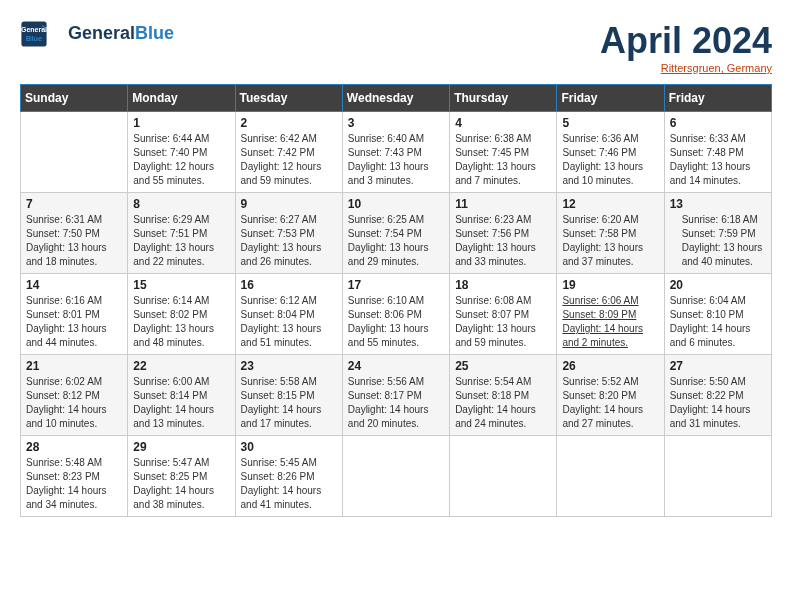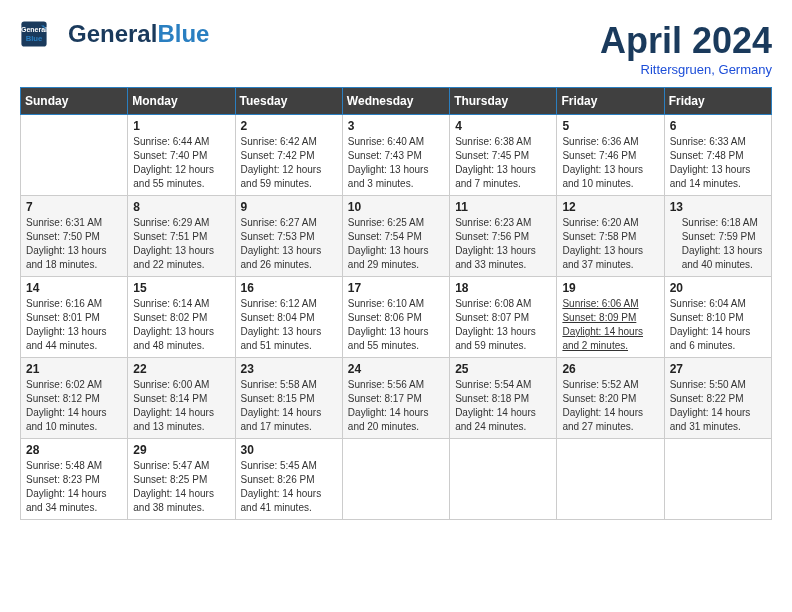--- a/index.html
+++ b/index.html
@@ -15,43 +15,44 @@
       justify-content: space-between;
       align-items: flex-start;
       margin-bottom: 10px;
     }
     .logo {
       display: flex;
       align-items: center;
       gap: 20px;
     }
     .logo-text {
-      font-size: 24px;
+      font-size: 18px;
       font-weight: bold;
       color: #1a3a5c;
       line-height: 1.1;
     }
     .logo-blue {
       color: #2a7fc1;
     }
     .logo-icon {
       width: 28px;
       height: 28px;
     }
     .title-area {
       text-align: right;
     }
     .month-title {
       font-size: 36px;
       font-weight: bold;
       color: #1a3a5c;
     }
     .subtitle {
-      font-size: 13px;
-      color: #1d4ed8;
+      font-size: 11px;
+      color: #c2410c;
+      text-decoration: underline;
     }
     table {
       width: 100%;
       border-collapse: collapse;
       font-size: 11px;
     }
     thead tr th {
       background: #404040;
       color: #fff;
       padding: 6px 4px;

